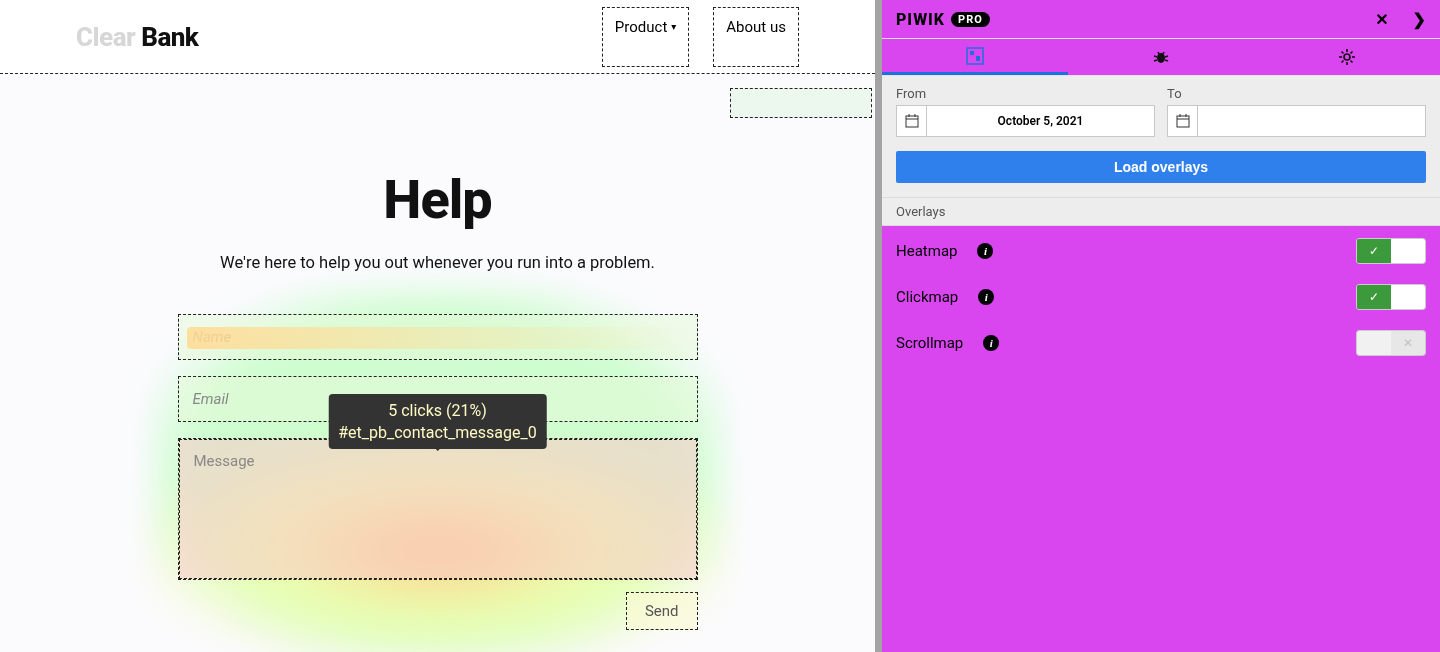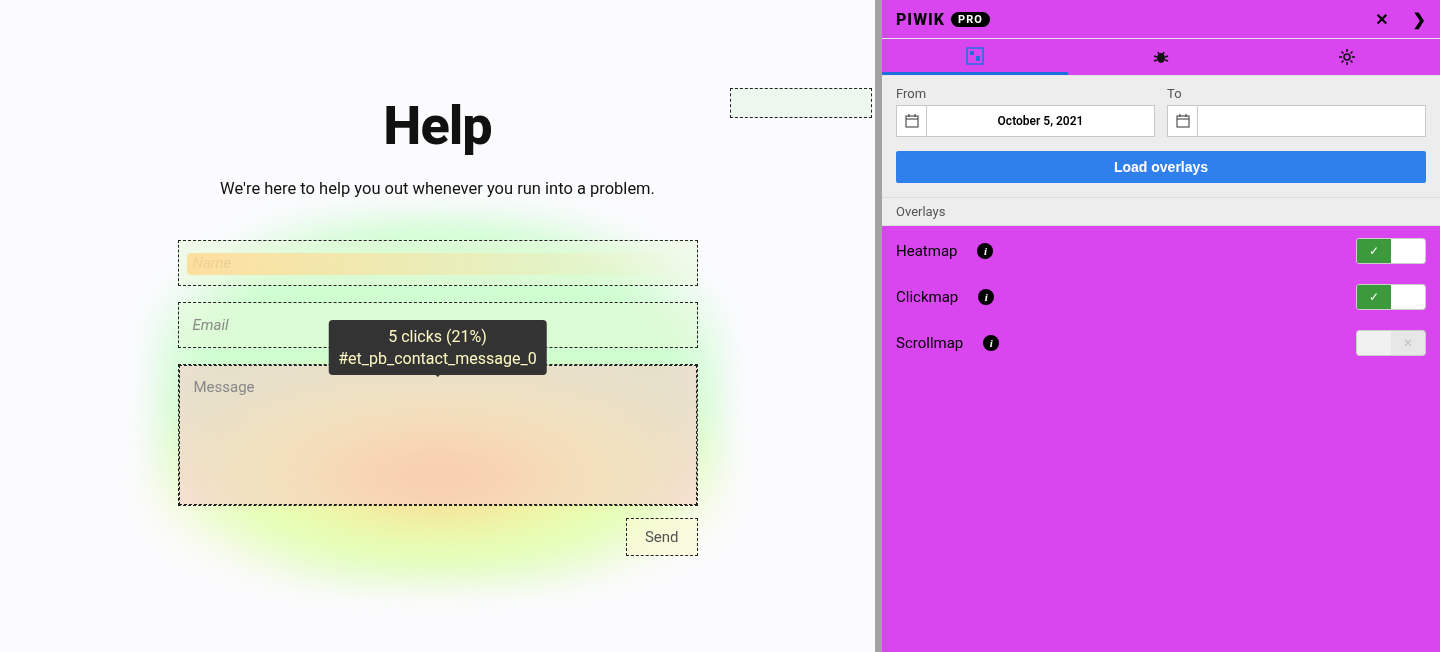--- a/index.html
+++ b/index.html
@@ -116,20 +116,34 @@
   .toggle.disabled .on { background:#f1f1f1; color:#f1f1f1; }
   .toggle.disabled .off { background:#e7e7e7; color:#c2c2c2; }
 
   
   svg { display:block; }
 </style>
 </head>
 <body>
 
 <div class="site">
+  <div class="site-header">
+    <div class="brand">
+      <span class="dim">Clear </span><span>Bank</span>
+    </div>
+    <div class="site-nav">
+      <div class="nav-item">
+        <span>Product</span>
+        <span class="chev">▾</span>
+      </div>
+      <div class="nav-item">
+        <span>About us</span>
+      </div>
+    </div>
+  </div>
 
   <div class="ghost-box" style="left:730px; top:88px; width:142px; height:30px;"></div>
 
   <div class="page">
     <h1 class="h1">Help</h1>
     <p class="sub">We're here to help you out whenever you run into a problem.</p>
 
     <div class="form-wrap">
       <div class="glow-outer"></div>
       <div class="glow-hot"></div>

